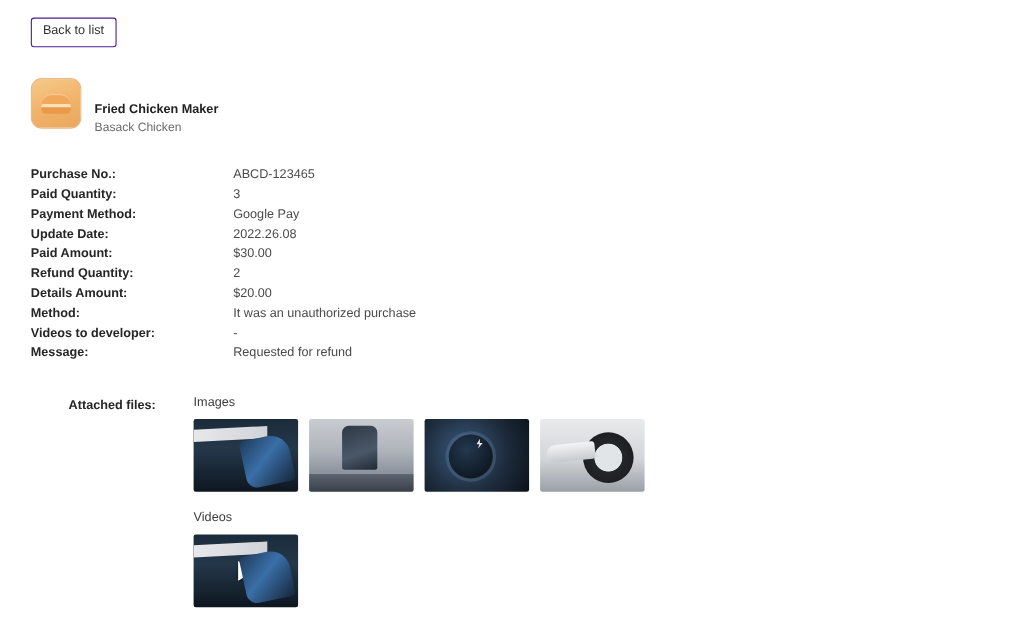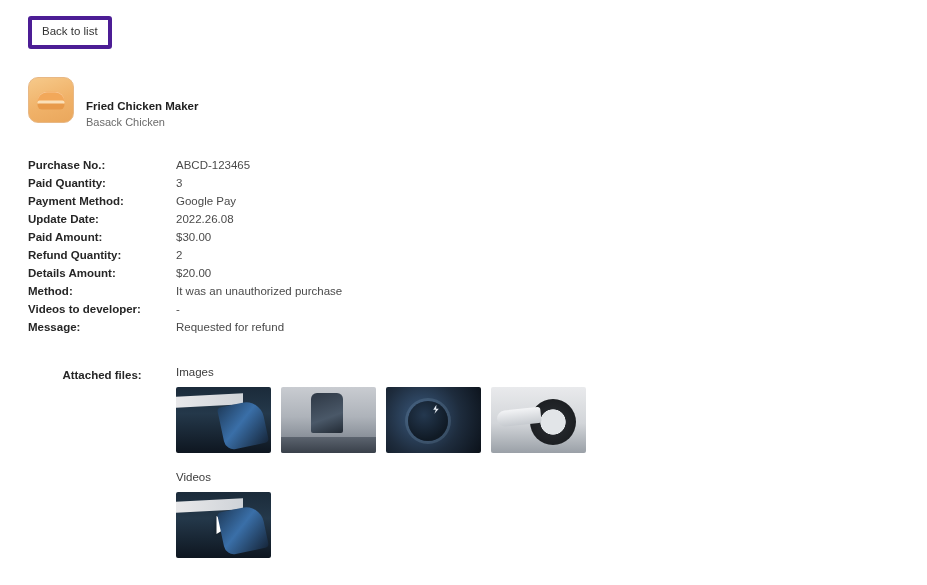--- a/index.html
+++ b/index.html
@@ -17,21 +17,21 @@
   }
 
   .page {
     padding: 16px 28px 0 28px;
     box-sizing: border-box;
   }
 
   
   .back-btn {
     display: inline-block;
-    border: 4px solid #4c1d95;
+    border: 1px solid #4c1d95;
     background: #ffffff;
     border-radius: 3px;
     font-size: 11.5px;
     color: #333333;
     padding: 6px 10px 7px 10px;
     line-height: 1;
     cursor: pointer;
     font-family: "Liberation Sans", sans-serif;
   }
 
@@ -108,20 +108,21 @@
   }
 
   
   .details {
     margin-top: 26px;
   }
   .detail-row {
     display: flex;
     line-height: 18px;
     font-size: 11.5px;
+    gap: 36px;
   }
   .detail-label {
     width: 148px;
     flex: 0 0 148px;
     font-weight: bold;
     color: #262626;
   }
   .detail-value {
     color: #4a4a4a;
   }

